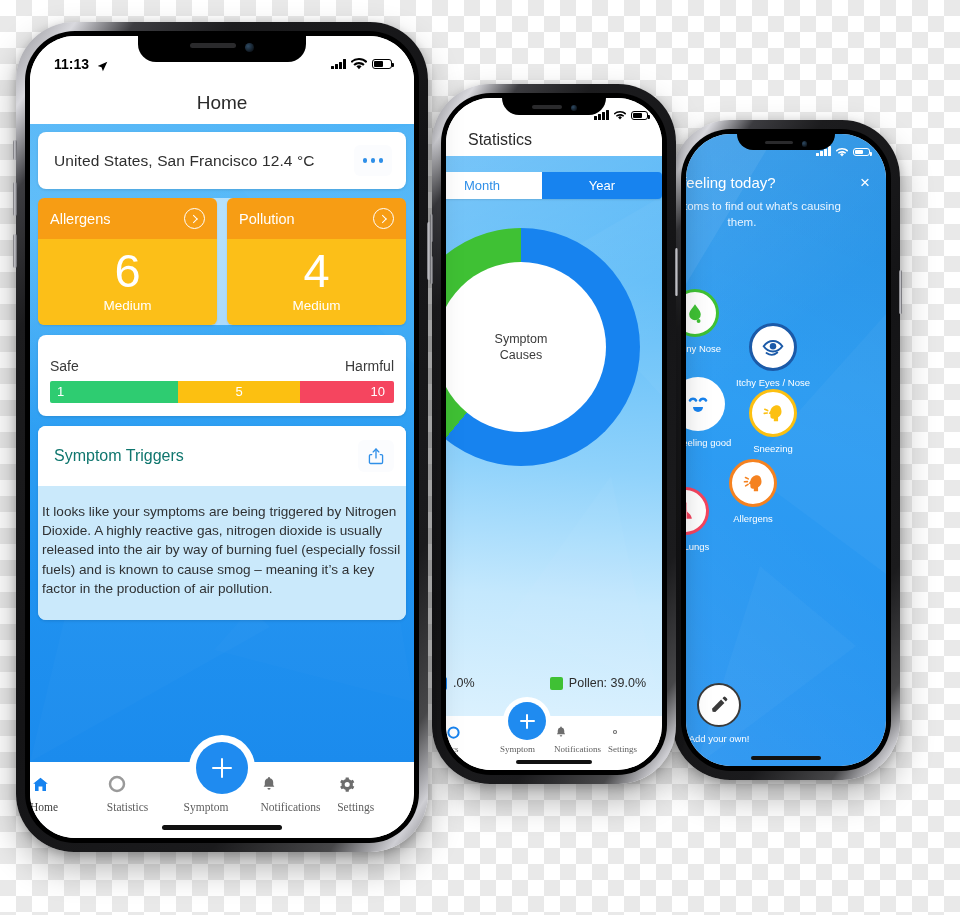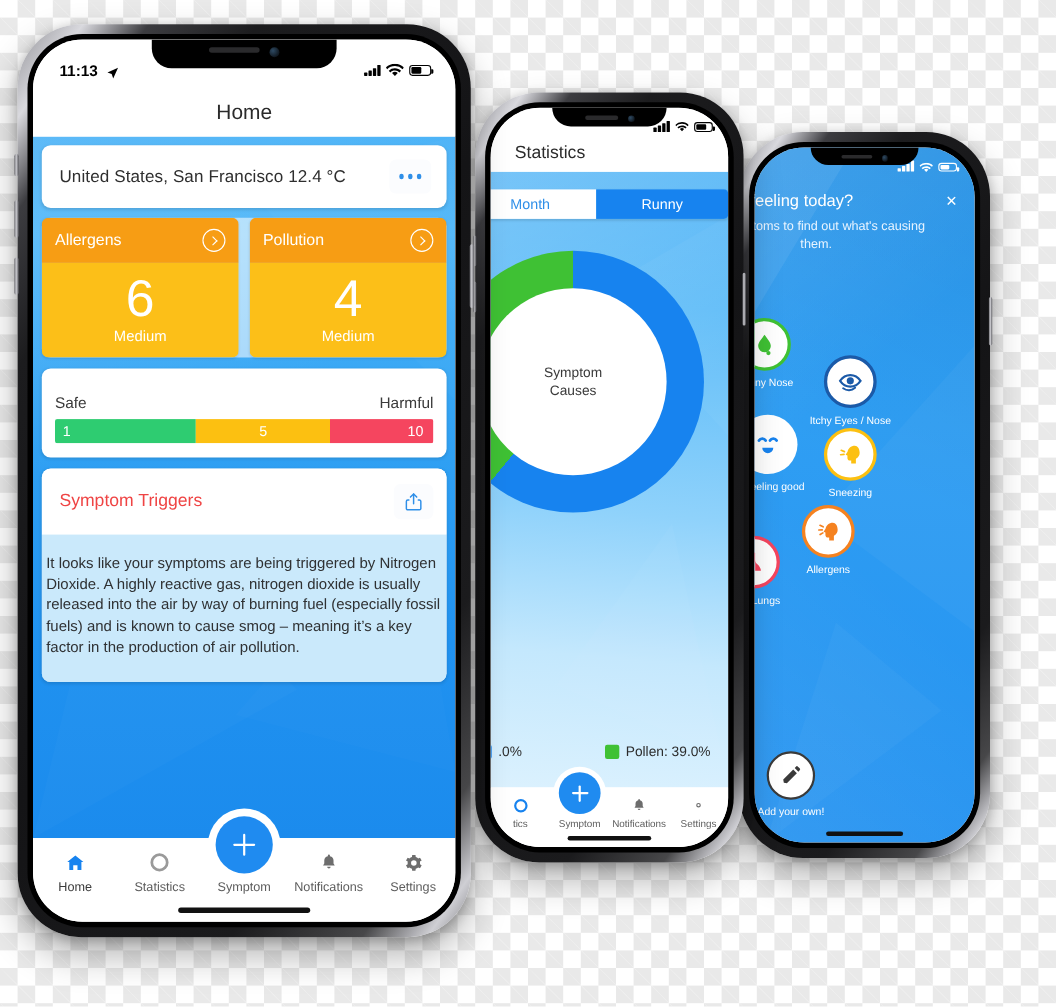--- a/index.html
+++ b/index.html
@@ -120,32 +120,32 @@
   .scale-card { margin-top: 10px; padding: 23px 12px 13px; }
   .scale-top { display:flex; justify-content:space-between; font-size: 14px; color: #3a3a3a; margin-bottom: 7px; }
   .scale-bar { display:flex; height: 22px; border-radius: 2px; overflow: hidden; }
   .scale-seg { display:flex; align-items:center; font-size: 13px; color:#fff; }
   .seg-safe { background:#2ecc71; flex: 3; padding-left: 7px; }
   .seg-mid  { background:#fcc011; flex: 3; justify-content:center; }
   .seg-harm { background:#f5455f; flex: 2.1; justify-content:flex-end; padding-right: 9px; }
 
   .trig-card { margin-top: 10px; border-radius: 8px; overflow: hidden; }
   .trig-head { background:#fff; display:flex; align-items:center; justify-content:space-between; padding: 14px 12px 14px 16px; }
-  .trig-head .t { font-size: 16px; color: #ef4444; }
+  .trig-head .t { font-size: 16px; color: #0f766e; }
   .share-btn { width: 36px; height: 32px; border-radius: 6px; background:#fbfcfe;
                display:flex; align-items:center; justify-content:center; }
   .trig-body { background: rgba(182,224,250,.72); padding: 16px 4px 22px; }
   .trig-body p { font-size: 13.6px; line-height: 1.42; color:#2f3133; }
 
   
   .tabbar {
     position: absolute; bottom: 0; left: 0; right: 0; height: 76px;
     background: #fff; display:flex; z-index: 30;
   }
-  .tab { flex:1; display:flex; flex-direction:column; align-items:center; justify-content:flex-start; padding-top: 11px; gap: 6px; }
+  .tab { flex:1; display:flex; flex-direction:column; align-items:flex-start; justify-content:flex-start; padding-top: 11px; gap: 6px; font-family: Liberation Serif, serif; }
   .tab .lab { font-size: 11.5px; color: #5e5e5e; }
   .tab.active .lab { color:#3b3b3b; }
   .tab .ic { height: 22px; display:flex; align-items:center; justify-content:center; }
   .fab {
     position:absolute; left:50%; transform: translateX(-50%);
     width: 52px; height: 52px; border-radius: 50%; background:#1f8bf0;
     display:flex; align-items:center; justify-content:center; z-index: 33;
     box-shadow: 0 0 0 7px #fff;
   }
   .fab::before, .fab::after { content:''; position:absolute; background:#fff; border-radius:1px; }
@@ -401,21 +401,21 @@
       </div>
 
       <div class="p2-body">
         <div class="p2-bodybg">
           <div class="poly" style="top:40px;right:0;width:120px;height:200px;clip-path:polygon(100% 0,100% 100%,0 35%);opacity:.5;"></div>
           <div class="poly" style="bottom:30px;right:6px;width:150px;height:210px;clip-path:polygon(100% 100%,0 70%,70% 0);opacity:.45;"></div>
         </div>
 
         <div class="seg-ctl">
           <div class="seg-off">Month</div>
-          <div class="seg-on">Runny</div>
+          <div class="seg-on">Year</div>
         </div>
 
         <div class="donut-wrap">
           <div class="donut" id="donut" style="background: conic-gradient(rgb(23, 131, 239) 0deg, rgb(23, 131, 239) 219.6deg, rgb(63, 193, 52) 219.6deg, rgb(63, 193, 52) 360deg);"></div>
           <div class="donut-hole">
             <span>Symptom</span>
             <span>Causes</span>
           </div>
         </div>
 

